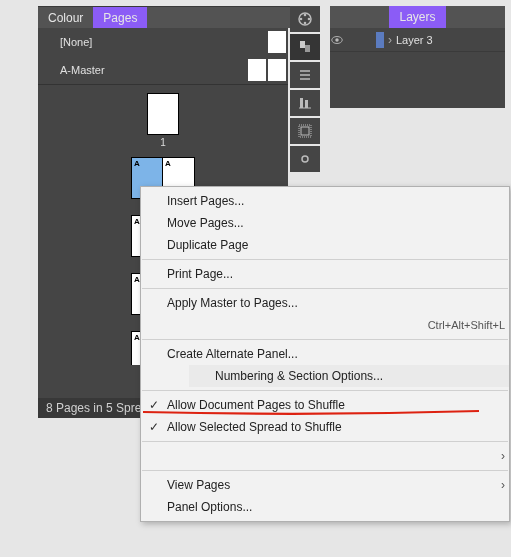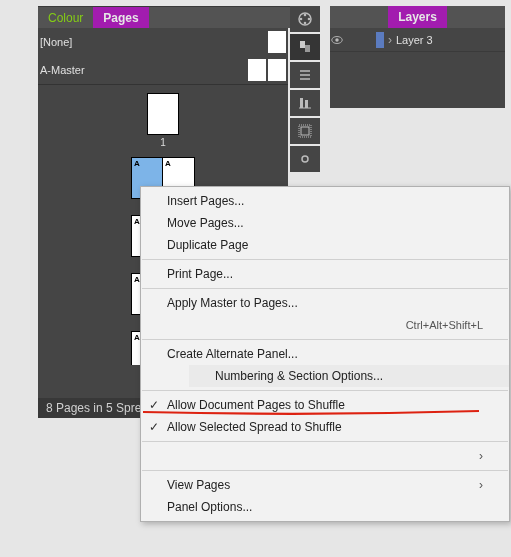--- a/index.html
+++ b/index.html
@@ -1,25 +1,25 @@
 <!DOCTYPE html>
 <html><head>
 <meta charset="utf-8">
 <style>
 * { margin: 0; padding: 0; box-sizing: border-box; font-family: -apple-system, "Segoe UI", Arial, sans-serif; font-size: 12px; }
 body { background: #e6e6e6; width: 511px; height: 557px; overflow: hidden; position: relative; }
 
 .panel-bar { position: absolute; top: 6px; left: 38px; width: 280px; height: 22px; background: #535353; display: flex; align-items: center; border-top: 1px solid #3a3a3a; }
-.panel-tab { padding: 4px 10px; color: #84cc16; cursor: pointer; }
-.panel-tab.active { color: #e6e6e6; background: #a21caf; font-weight: bold; }
+.panel-tab { padding: 4px 10px; color: #e5e5e5; cursor: pointer; }
+.panel-tab.active { color: #e6e6e6; background: #8b5cf6; }
 .panel-right-icons { margin-left: auto; display: flex; align-items: center; gap: 6px; padding-right: 6px; color: #b0b0b0; }
 
 .pages-panel { position: absolute; top: 28px; left: 38px; width: 250px; height: 390px; background: #454545; color: #d0d0d0; }
 .master-list { border-bottom: 1px solid #333; }
-.master-row { padding: 6px 2px; display: flex; align-items: center; height: 28px; }
+.master-row { padding: 6px 2px; display: flex; align-items: center; height: 28px; margin-left: 20px; }
 .master-label { flex: 1; color: #e0e0e0; font-size: 11px; }
 .master-thumb { width: 18px; height: 22px; background: #fff; margin-left: 2px; }
 .master-thumb-pair { display: flex; gap: 0; }
 .master-thumb-pair .master-thumb { width: 18px; }
 
 .spreads-area { position: relative; height: 280px; overflow: hidden; }
 .spread { position: absolute; left: 50%; transform: translateX(-50%); display: flex; }
 .page-thumb { width: 32px; height: 42px; background: #fff; border: 1px solid #000; position: relative; }
 .page-thumb.selected { background: #7db4e8; }
 .page-thumb .prefix { position: absolute; top: 1px; left: 2px; font-size: 8px; font-weight: bold; color: #000; }
@@ -38,21 +38,21 @@
 .layers-bar { position: absolute; top: 6px; left: 330px; width: 175px; height: 22px; background: #535353; display: flex; align-items: center; flex-direction: column; }
 .layers-panel { position: absolute; top: 28px; left: 330px; width: 175px; height: 80px; background: #454545; color: #e0e0e0; }
 .layer-row { display: flex; align-items: center; height: 24px; border-bottom: 1px solid #3a3a3a; }
 .layer-vis { width: 24px; text-align: center; color: #bbb; }
 .layer-lock { width: 18px; }
 .layer-color { width: 8px; height: 16px; background: #5b7bbf; margin: 0 4px; }
 .layer-disclosure { color: #aaa; margin-right: 4px; }
 .layer-name { font-size: 11px; }
 
 .context-menu { position: absolute; top: 186px; left: 140px; width: 370px; background: #f2f2f2; border: 1px solid #b0b0b0; box-shadow: 2px 2px 6px rgba(0,0,0,.25); padding: 3px 0; }
-.menu-item { display: flex; align-items: center; height: 22px; padding: 0 26px 0 26px; color: #222; cursor: default; position: relative; }
+.menu-item { display: flex; align-items: center; height: 22px; padding: 0 4px 0 26px; color: #222; cursor: default; position: relative; }
 .menu-item.highlighted { background: #eaeaea; margin-left: 48px; }
 .menu-item .shortcut { margin-left: auto; color: #555; font-size: 11px; }
 .menu-item .sub-arrow { margin-left: auto; color: #555; }
 .menu-item .check { position: absolute; left: 8px; color: #333; }
 .menu-sep { height: 1px; background: #d0d0d0; margin: 3px 1px; }
 .underline-annot { position: absolute; left: 141px; top: 408px; width: 340px; height: 8px; pointer-events: none; }
 .underline-annot svg { width: 100%; height: 100%; }
 
 svg { display: block; }
 </style>

